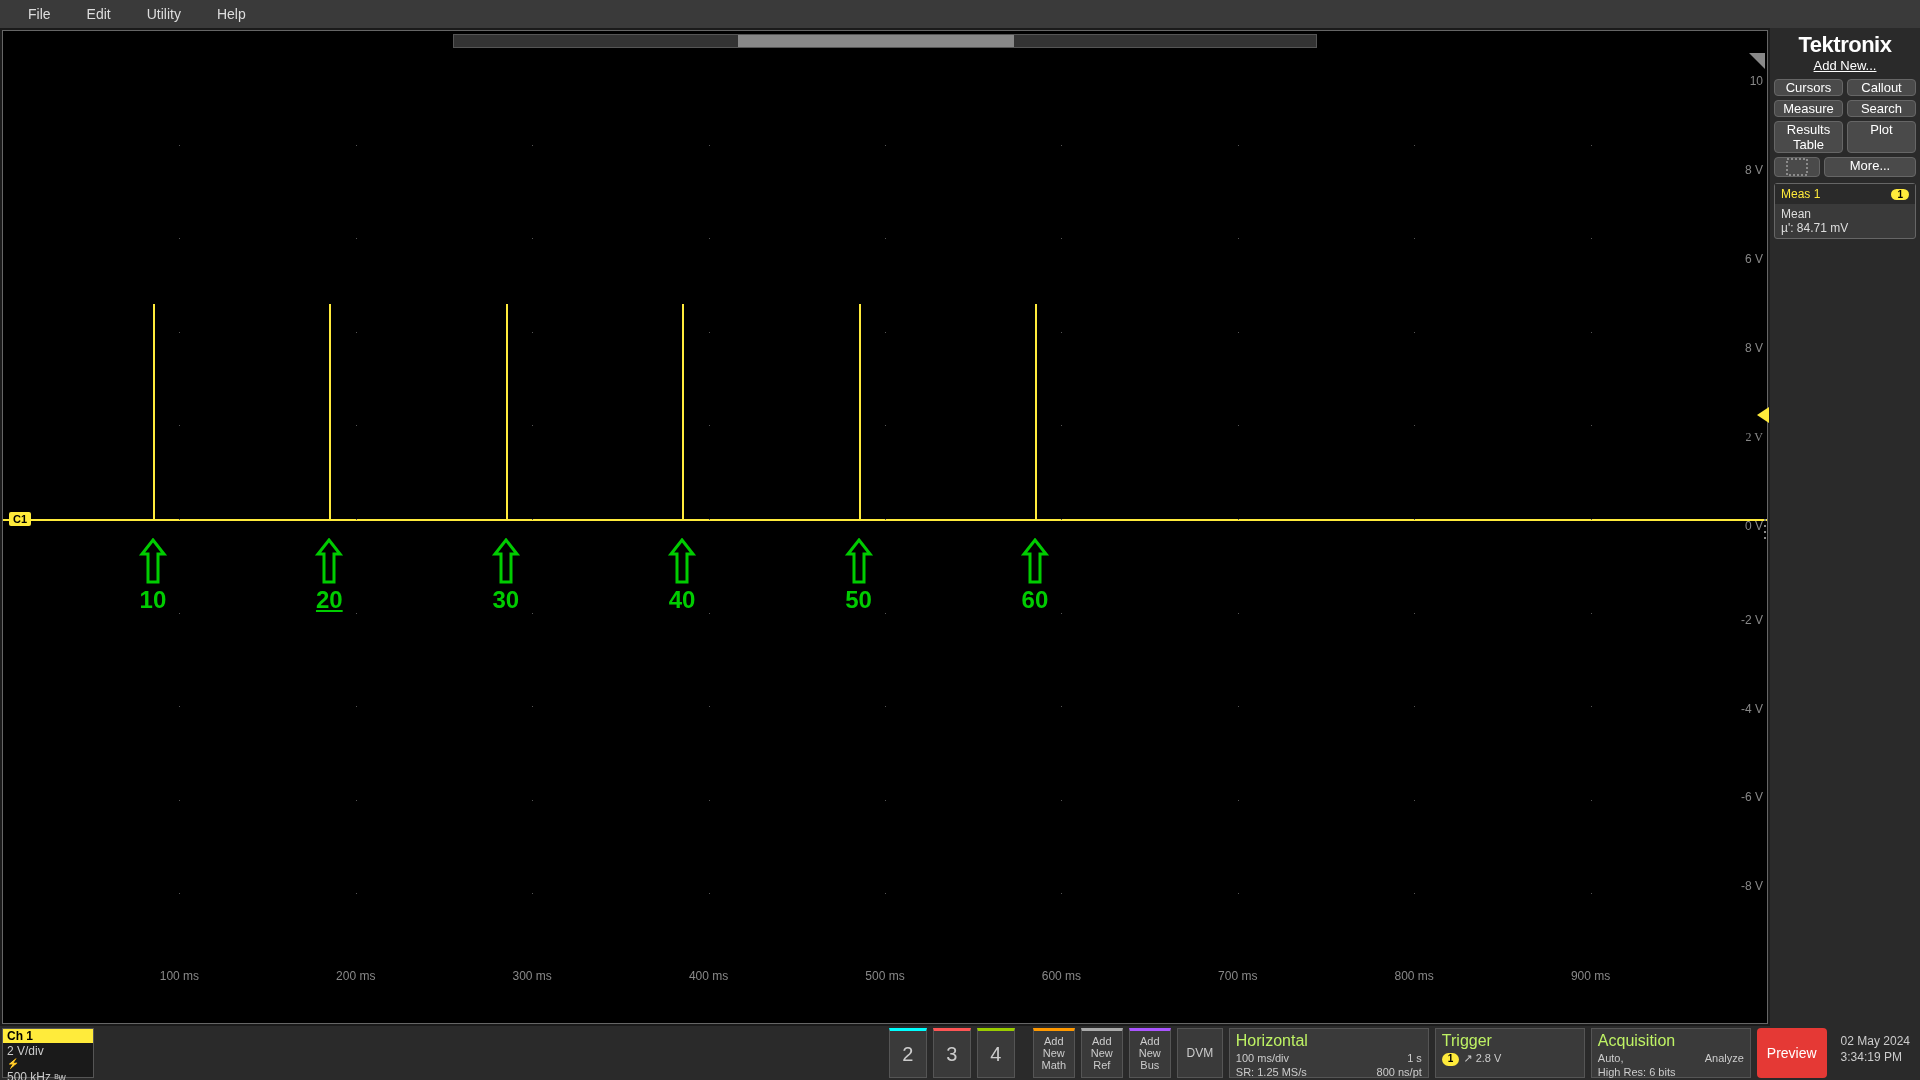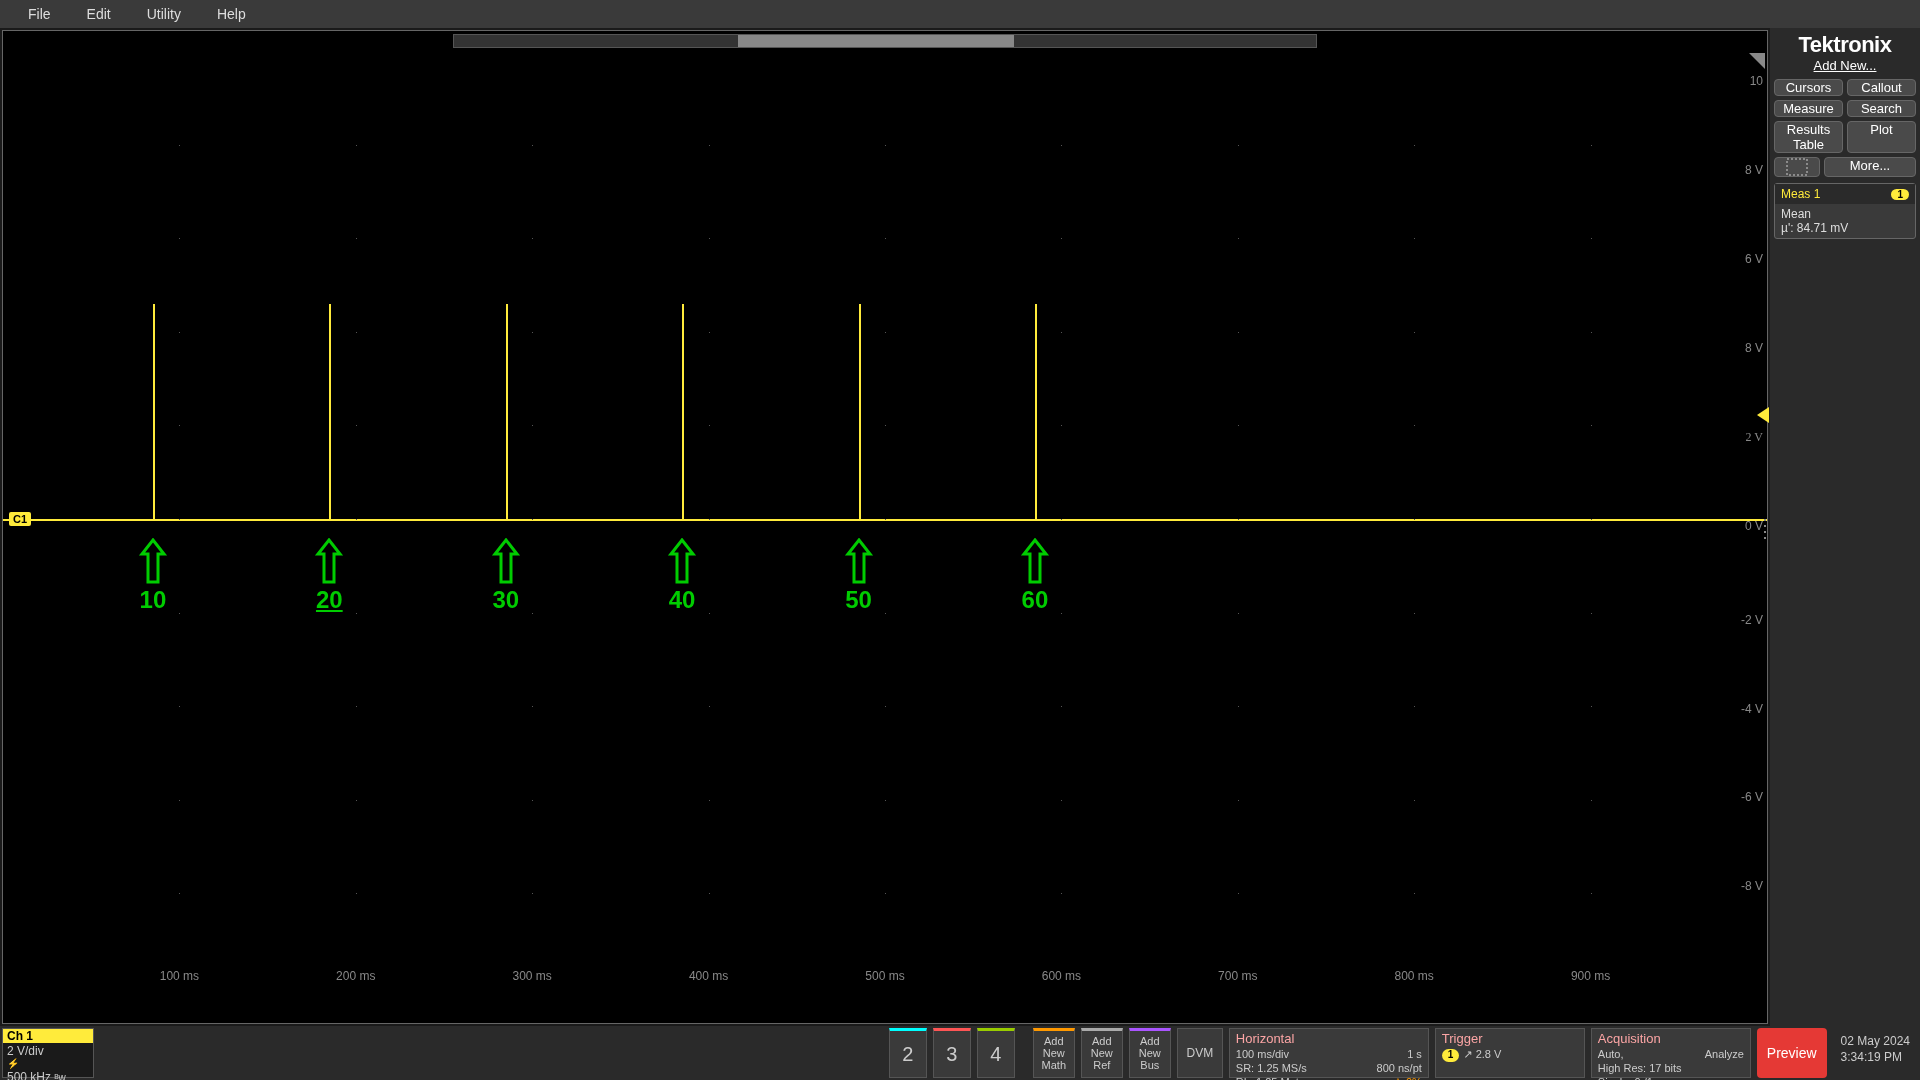--- a/index.html
+++ b/index.html
@@ -48,21 +48,21 @@
 .spacer { flex: 1; }
 .num-btn { width: 38px; background: #3a3a3a; border: 1px solid #555; border-top: 3px solid #0ff; display: flex; align-items: center; justify-content: center; font-size: 20px; color: #ccc; cursor: pointer; }
 .num-btn.b2 { border-top-color: #0ff; }
 .num-btn.b3 { border-top-color: #f55; }
 .num-btn.b4 { border-top-color: #9c0; }
 .add-btn { width: 42px; background: #3a3a3a; border: 1px solid #555; font-size: 11px; text-align: center; padding-top: 4px; line-height: 1.1; cursor: pointer; }
 .add-btn.m { border-top: 3px solid #f90; }
 .add-btn.r { border-top: 3px solid #aaa; }
 .add-btn.bs { border-top: 3px solid #a5f; }
 .info-panel { background: #3a3a3a; border: 1px solid #555; font-size: 11px; padding: 2px 6px; color: #ccc; line-height: 1.25; }
-.info-panel .hdr { font-size: 13px; margin-bottom:1px; color:#fca5a5;}
+.info-panel .hdr { font-size: 16px; margin-bottom:1px; color:#bef264;}
 .trig-badge { display:inline-block; background:#ffeb3b; color:#000; border-radius:8px; padding:0 6px; font-size:10px; font-weight:bold; margin-right:4px;}
 .preview-btn { background: #e53935; color: #fff; border-radius: 4px; display: flex; align-items: center; justify-content: center; font-size: 14px; padding: 0 10px; cursor: pointer; }
 .datetime { font-size: 12px; color: #ccc; padding: 6px 8px; text-align:left; line-height:1.3; }
 .dvm-btn { width:46px; background:#3a3a3a; border:1px solid #555; display:flex; align-items:center; justify-content:center; font-size:12px; cursor:pointer; }
 
 .dots-drag { position:absolute; right:-1px; top:50%; width:4px; height:20px; display:flex; flex-direction:column; justify-content:space-between;}
 .dots-drag span{width:2px;height:2px;background:#888;}
 </style>
 </head>
 <body>
@@ -322,21 +322,21 @@
   <div class="info-panel" style="width:150px;">
     <div class="hdr">Trigger</div>
     <div><span class="trig-badge">1</span><span>↗</span> <span>2.8 V</span></div>
   </div>
   <div class="info-panel" style="width:160px;">
     <div class="hdr">Acquisition</div>
     <div style="display:flex;justify-content:space-between;">
         <span>Auto,</span>
         <span>Analyze</span>
       </div>
-    <div>High Res: 17 bits</div>
+    <div>High Res: 6 bits</div>
     <div>Single: 0 /1</div>
   </div>
   <div class="preview-btn">Preview</div>
   <div class="datetime">
     <div>02 May 2024</div>
     <div>3:34:19 PM</div>
   </div>
 </div>
 
 </body></html>

